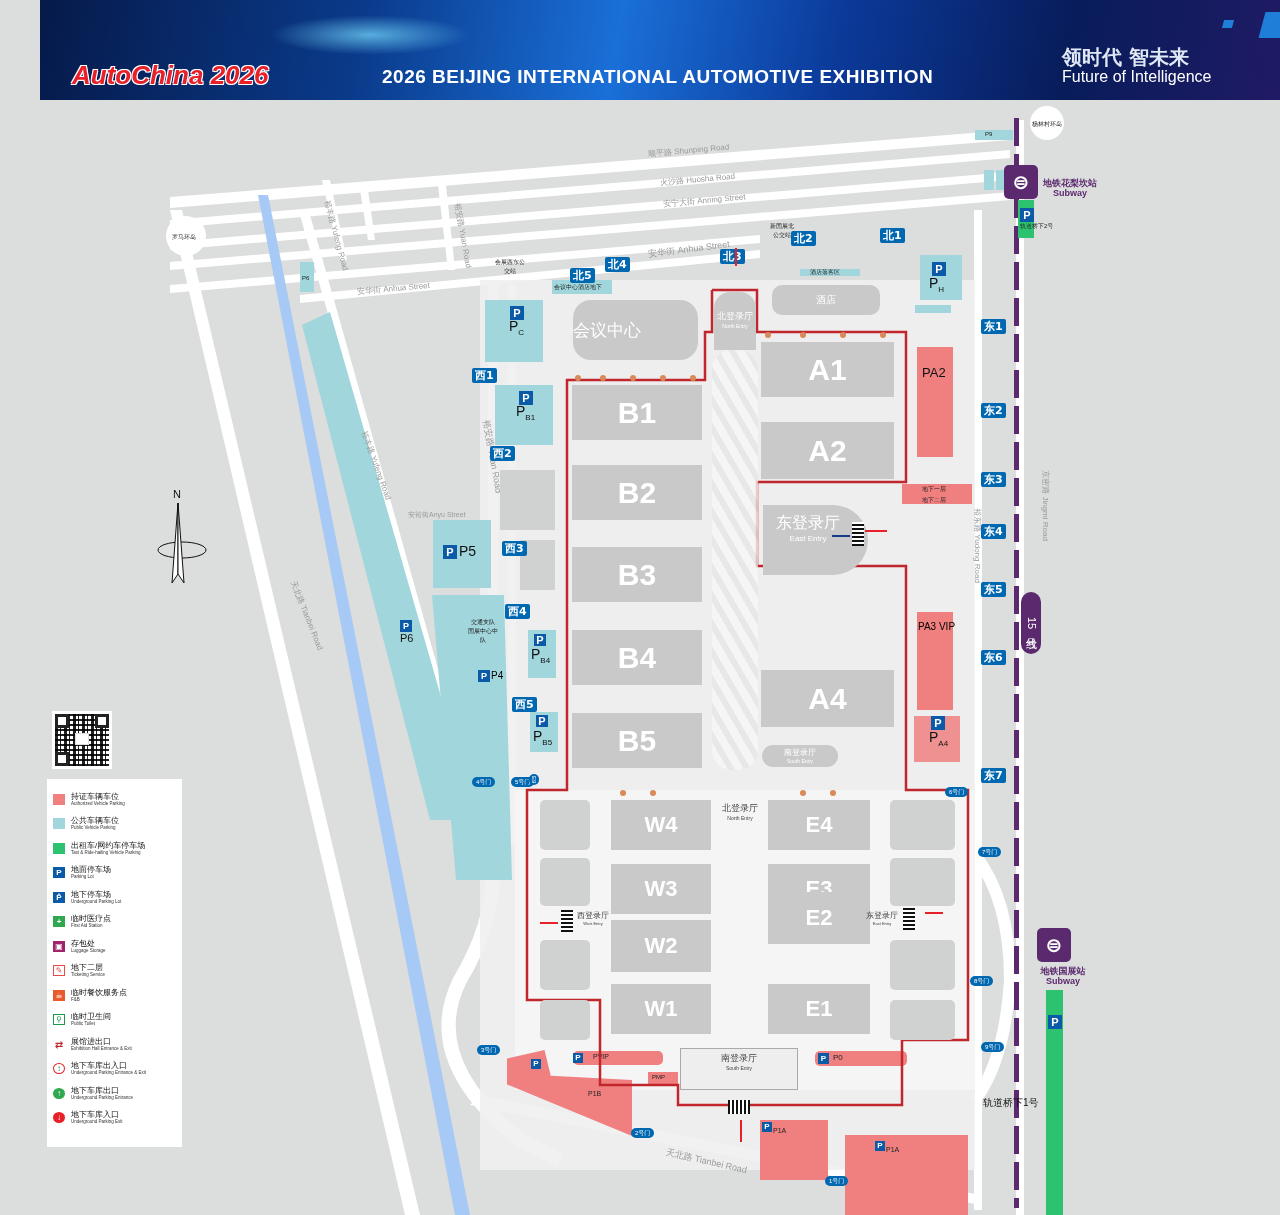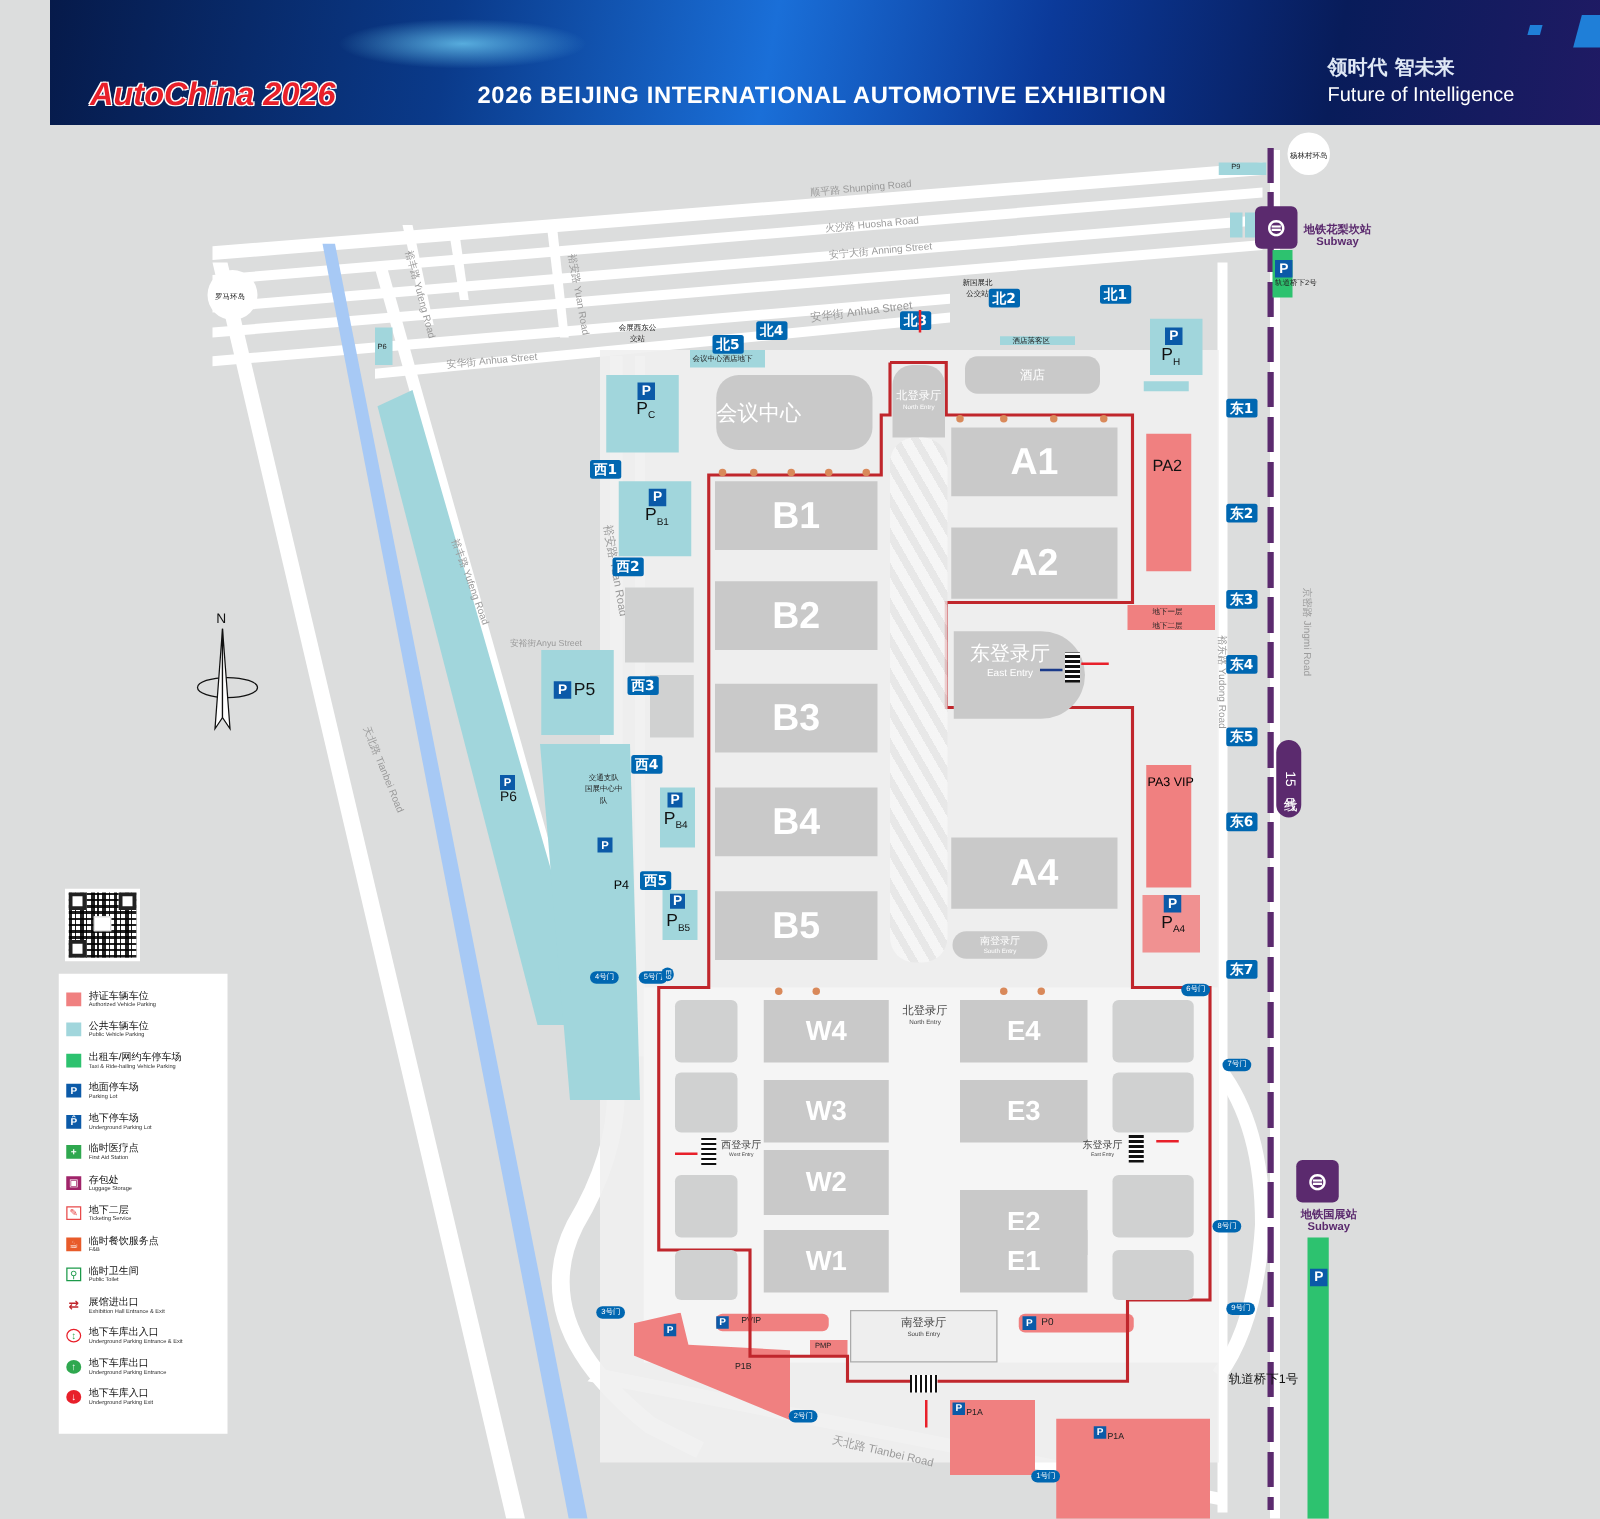--- a/index.html
+++ b/index.html
@@ -7,21 +7,21 @@
   .abs { position: absolute; }
 
   
   #header { left:0; top:0; width:1280px; height:100px;
     background: linear-gradient(100deg, #061a4a 0%, #0a3a8a 25%, #1a6fd8 45%, #0b3a9a 62%, #081c5a 80%, #241a66 100%); overflow:hidden;margin-left:40px; }
   #header .glow { left:230px; top:15px; width:200px; height:40px; border-radius:50%;
     background: radial-gradient(ellipse, rgba(120,220,255,0.7), rgba(40,140,230,0) 70%); }
   #header .logo { left:32px; top:60px; font-size:26px; font-weight:bold; font-style:italic; color:#e8202a; letter-spacing:0; text-shadow: 1px 1px 0 #fff, -1px -1px 0 #fff, 1px -1px 0 #fff, -1px 1px 0 #fff; }
   #header .title-cn { left:342px; top:26px; font-size:33px; font-weight:bold; color:#fff; font-family: "DejaVu Sans", sans-serif; letter-spacing:1px;}
   #header .title-en { left:342px; top:66px; font-size:19px; font-weight:bold; color:#fff; letter-spacing:0.5px; }
-  #header .slogan-cn { left:1022px; top:44px; font-size:16px; font-weight:bold; color:#dfe8f5; font-family:"DejaVu Sans", sans-serif; }
+  #header .slogan-cn { left:1022px; top:44px; font-size:20px; font-weight:bold; color:#dfe8f5; font-family:"DejaVu Sans", sans-serif; }
   #header .slogan-en { left:1022px; top:68px; font-size:16px; color:#fff; }
   #header .deco1 { left:1222px; top:12px; width:30px; height:26px; background:#1f7fd8; transform:skewX(-15deg); }
   #header .deco2 { left:1183px; top:20px; width:10px; height:8px; background:#1f7fd8; transform:skewX(-15deg); }
   .gray { background:#d0d1d1; }
   .lot-blue { background:#a1d6dc; position:absolute; }
   .lot-pink { background:#f08080; position:absolute; }
   .lot-green { background:#2dc26f; position:absolute; }
   .hall { background:#c9c9c9; position:absolute; color:#fff; font-weight:bold; display:flex; align-items:center; justify-content:center; font-size:30px; }
   .plate { position:absolute; background:#0067b1; color:#fff; font-size:11px; font-weight:bold; padding:1px 3px; border-radius:2px; font-family:"DejaVu Sans", sans-serif; line-height:13px; }
   .gate { position:absolute; background:#0067b1; color:#fff; font-size:6px; padding:1px 4px; border-radius:7px; line-height:8px; }
@@ -165,21 +165,21 @@
   <div class="plabel" style="left:400px;top:532px;font-size:11px;">P6</div>
   <div class="lot-blue" style="left:300px;top:162px;width:14px;height:30px;"></div>
   <div class="tiny" style="left:302px;top:175px;">P6</div>
 
   <div class="lot-blue" style="left:433px;top:420px;width:58px;height:68px;"></div>
   <div class="pbox" style="left:443px;top:445px;">P</div>
   <div class="plabel" style="left:459px;top:443px;">P5</div>
   <div class="lot-blue" style="left:432px;top:495px;width:80px;height:285px;clip-path:polygon(0 0,90% 0,100% 100%,30% 100%);"></div>
   <div class="tiny" style="left:468px;top:518px;width:30px;white-space:normal;text-align:center;">交通支队 国展中心中队</div>
   <div class="pbox" style="left:478px;top:570px;width:12px;height:12px;font-size:9px;line-height:12px;">P</div>
-  <div class="abs" style="left:491px;top:570px;font-size:10px;margin-top:33px;">P4</div>
+  <div class="abs" style="left:491px;top:570px;font-size:10px;">P4</div>
 
   <div class="lot-blue" style="left:485px;top:200px;width:58px;height:62px;"></div>
   <div class="pbox" style="left:510px;top:206px;">P</div>
   <div class="plabel" style="left:509px;top:218px;"><span>P</span><sub style="font-size:8px;">C</sub></div>
 
   <div class="lot-blue" style="left:495px;top:285px;width:58px;height:60px;"></div>
   <div class="pbox" style="left:519px;top:291px;">P</div>
   <div class="plabel" style="left:516px;top:303px;"><span>P</span><sub style="font-size:8px;">B1</sub></div>
 
   <div class="lot-blue" style="left:528px;top:530px;width:28px;height:48px;"></div>
@@ -277,21 +277,21 @@
 
   <div class="abs" style="left:712px;top:250px;width:46px;height:420px;background:repeating-linear-gradient(60deg,#e6e6e6 0 6px,#f7f7f7 6px 14px);border-radius:20px;opacity:0.8;"></div>
 
   <div class="hall" style="left:611px;top:700px;width:100px;height:50px;font-size:22px;">W4</div>
   <div class="hall" style="left:611px;top:764px;width:100px;height:50px;font-size:22px;">W3</div>
   <div class="hall" style="left:611px;top:820px;width:100px;height:52px;font-size:22px;">W2</div>
   <div class="hall" style="left:611px;top:884px;width:100px;height:50px;font-size:22px;">W1</div>
 
   <div class="hall" style="left:768px;top:700px;width:102px;height:50px;font-size:22px;">E4</div>
   <div class="hall" style="left:768px;top:764px;width:102px;height:50px;font-size:22px;">E3</div>
-  <div class="hall" style="left:768px;top:852px;width:102px;height:52px;font-size:22px;">E2</div>
+  <div class="hall" style="left:768px;top:792px;width:102px;height:52px;font-size:22px;">E2</div>
   <div class="hall" style="left:768px;top:884px;width:102px;height:50px;font-size:22px;">E1</div>
 
   <div class="abs gray" style="left:540px;top:700px;width:50px;height:50px;border-radius:5px;"></div>
   <div class="abs gray" style="left:540px;top:758px;width:50px;height:48px;border-radius:5px;"></div>
   <div class="abs gray" style="left:540px;top:840px;width:50px;height:50px;border-radius:5px;"></div>
   <div class="abs gray" style="left:540px;top:900px;width:50px;height:40px;border-radius:5px;"></div>
   <div class="abs gray" style="left:890px;top:700px;width:65px;height:50px;border-radius:5px;"></div>
   <div class="abs gray" style="left:890px;top:758px;width:65px;height:48px;border-radius:5px;"></div>
   <div class="abs gray" style="left:890px;top:840px;width:65px;height:50px;border-radius:5px;"></div>
   <div class="abs gray" style="left:890px;top:900px;width:65px;height:40px;border-radius:5px;"></div>

